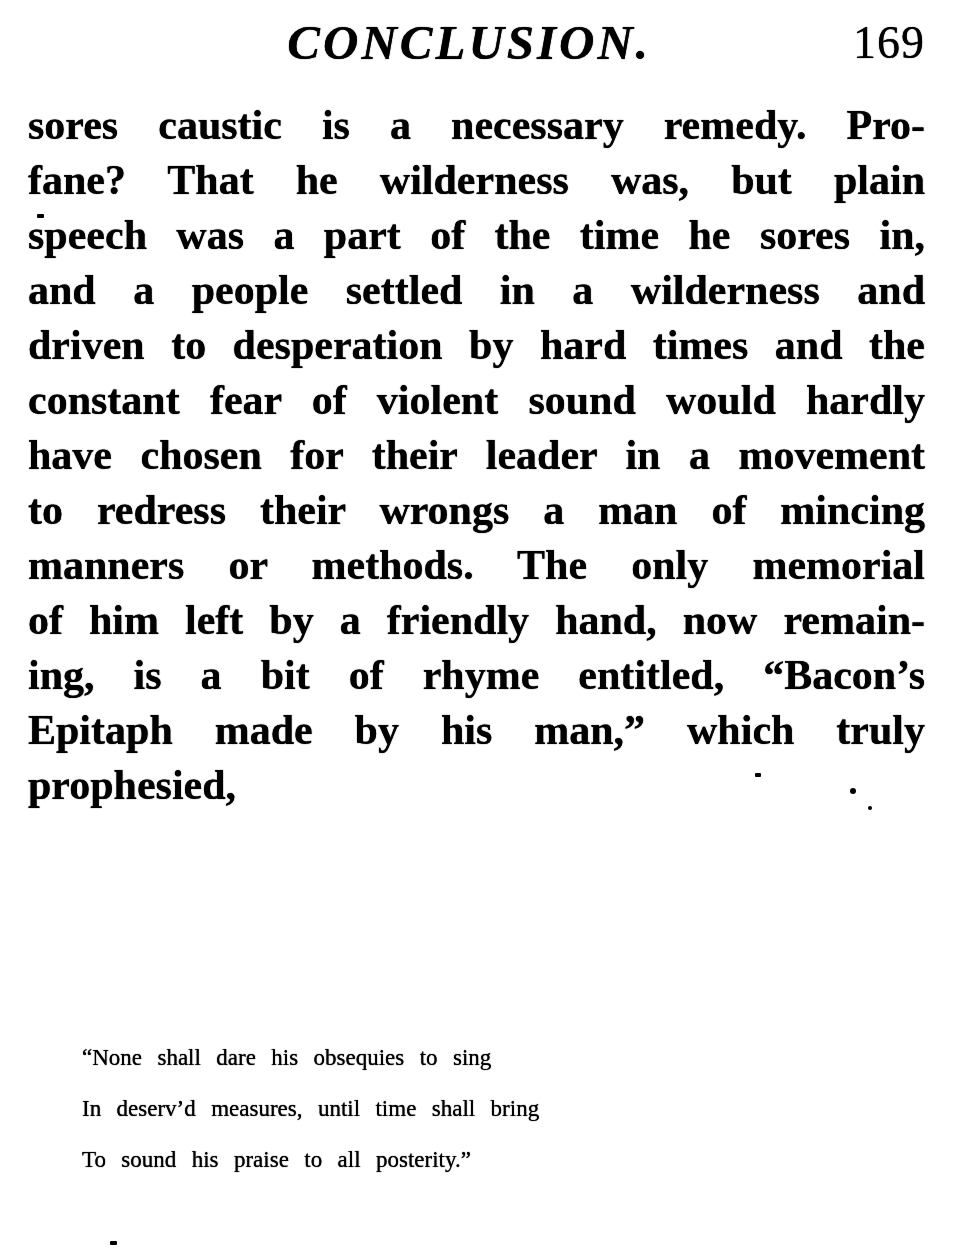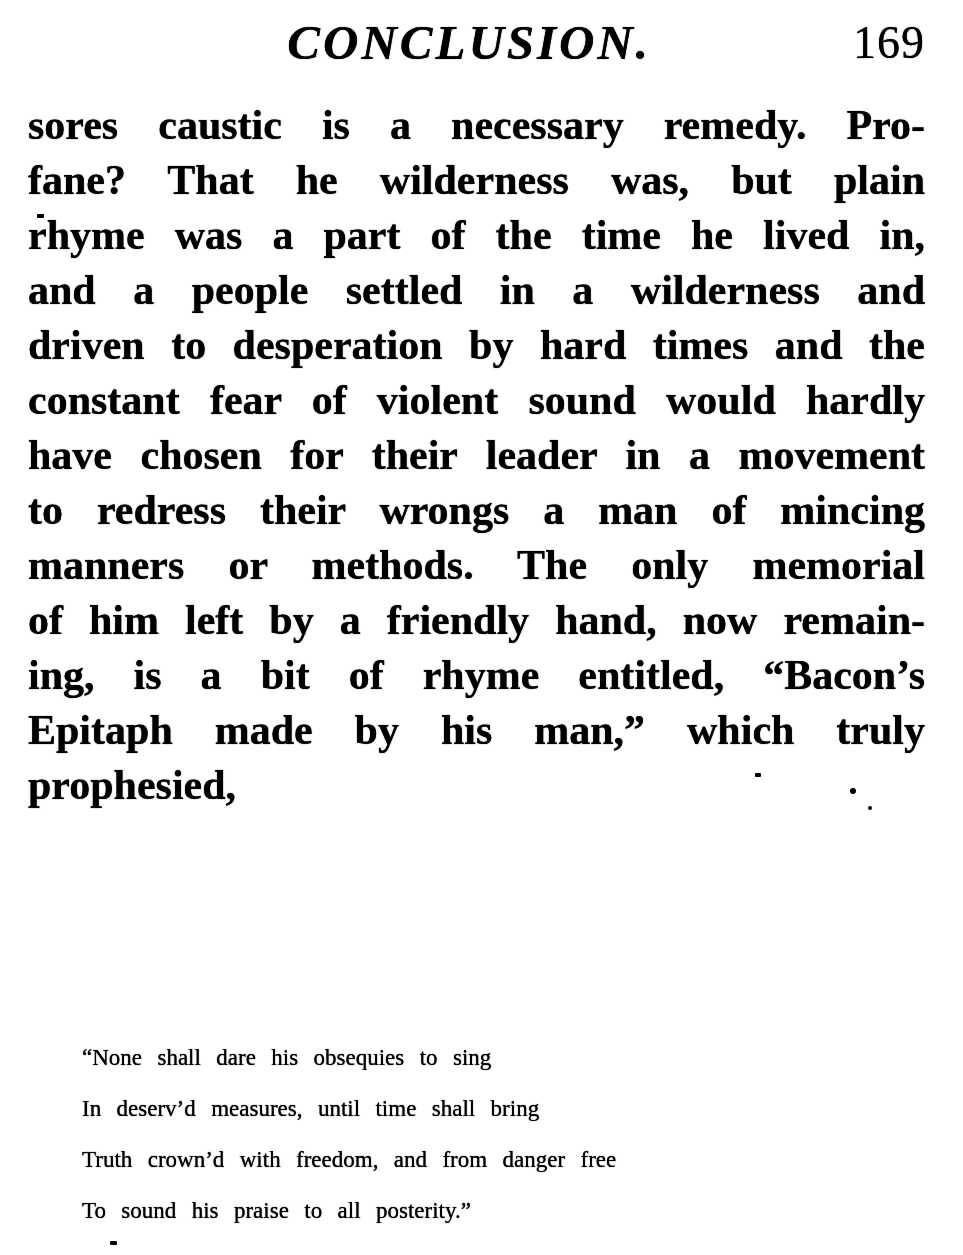--- a/index.html
+++ b/index.html
@@ -99,37 +99,36 @@
 <div class="page">
 
   <div class="running-head">
     <div class="chapter-title">CONCLUSION.</div>
     <div class="page-number">169</div>
   </div>
 
   <div class="body-text">
     <div class="body-line">sores caustic is a necessary remedy.  Pro-</div>
     <div class="body-line">fane?  That he wilderness was, but plain</div>
-    <div class="body-line">rhyme was a part of the time he lived in,</div>
+    <div class="body-line">speech was a part of the time he sores in,</div>
     <div class="body-line">and a people settled in a wilderness and</div>
     <div class="body-line">driven to desperation by hard times and the</div>
     <div class="body-line">constant fear of violent sound would hardly</div>
     <div class="body-line">have chosen for their leader in a movement</div>
     <div class="body-line">to redress their wrongs a man of mincing</div>
     <div class="body-line">manners or methods.  The only memorial</div>
     <div class="body-line">of him left by a friendly hand, now remain-</div>
     <div class="body-line">ing, is a bit of rhyme entitled, “Bacon’s</div>
     <div class="body-line">Epitaph made by his man,” which truly</div>
     <div class="body-line flush-left">prophesied,</div>
   </div>
 
   <div class="verse">
     <div class="verse-line">“None shall dare his obsequies to sing</div>
     <div class="verse-line">In deserv’d measures, until time shall bring</div>
-    <div class="verse-line">Truth crown’d with freedom, and from danger free</div>
     <div class="verse-line">To sound his praise to all posterity.”</div>
   </div>
 
   <div class="speck dash" style="left:37px;  top:214px;  width:7px; height:4px;"></div>
   <div class="speck dash" style="left:755px; top:773px;  width:6px; height:4px;"></div>
   <div class="speck" style="left:850px; top:788px;  width:6px; height:6px;"></div>
   <div class="speck" style="left:868px; top:806px;  width:4px; height:4px;"></div>
   <div class="speck dash" style="left:110px; top:1241px; width:7px; height:4px;"></div>
 
 </div>

